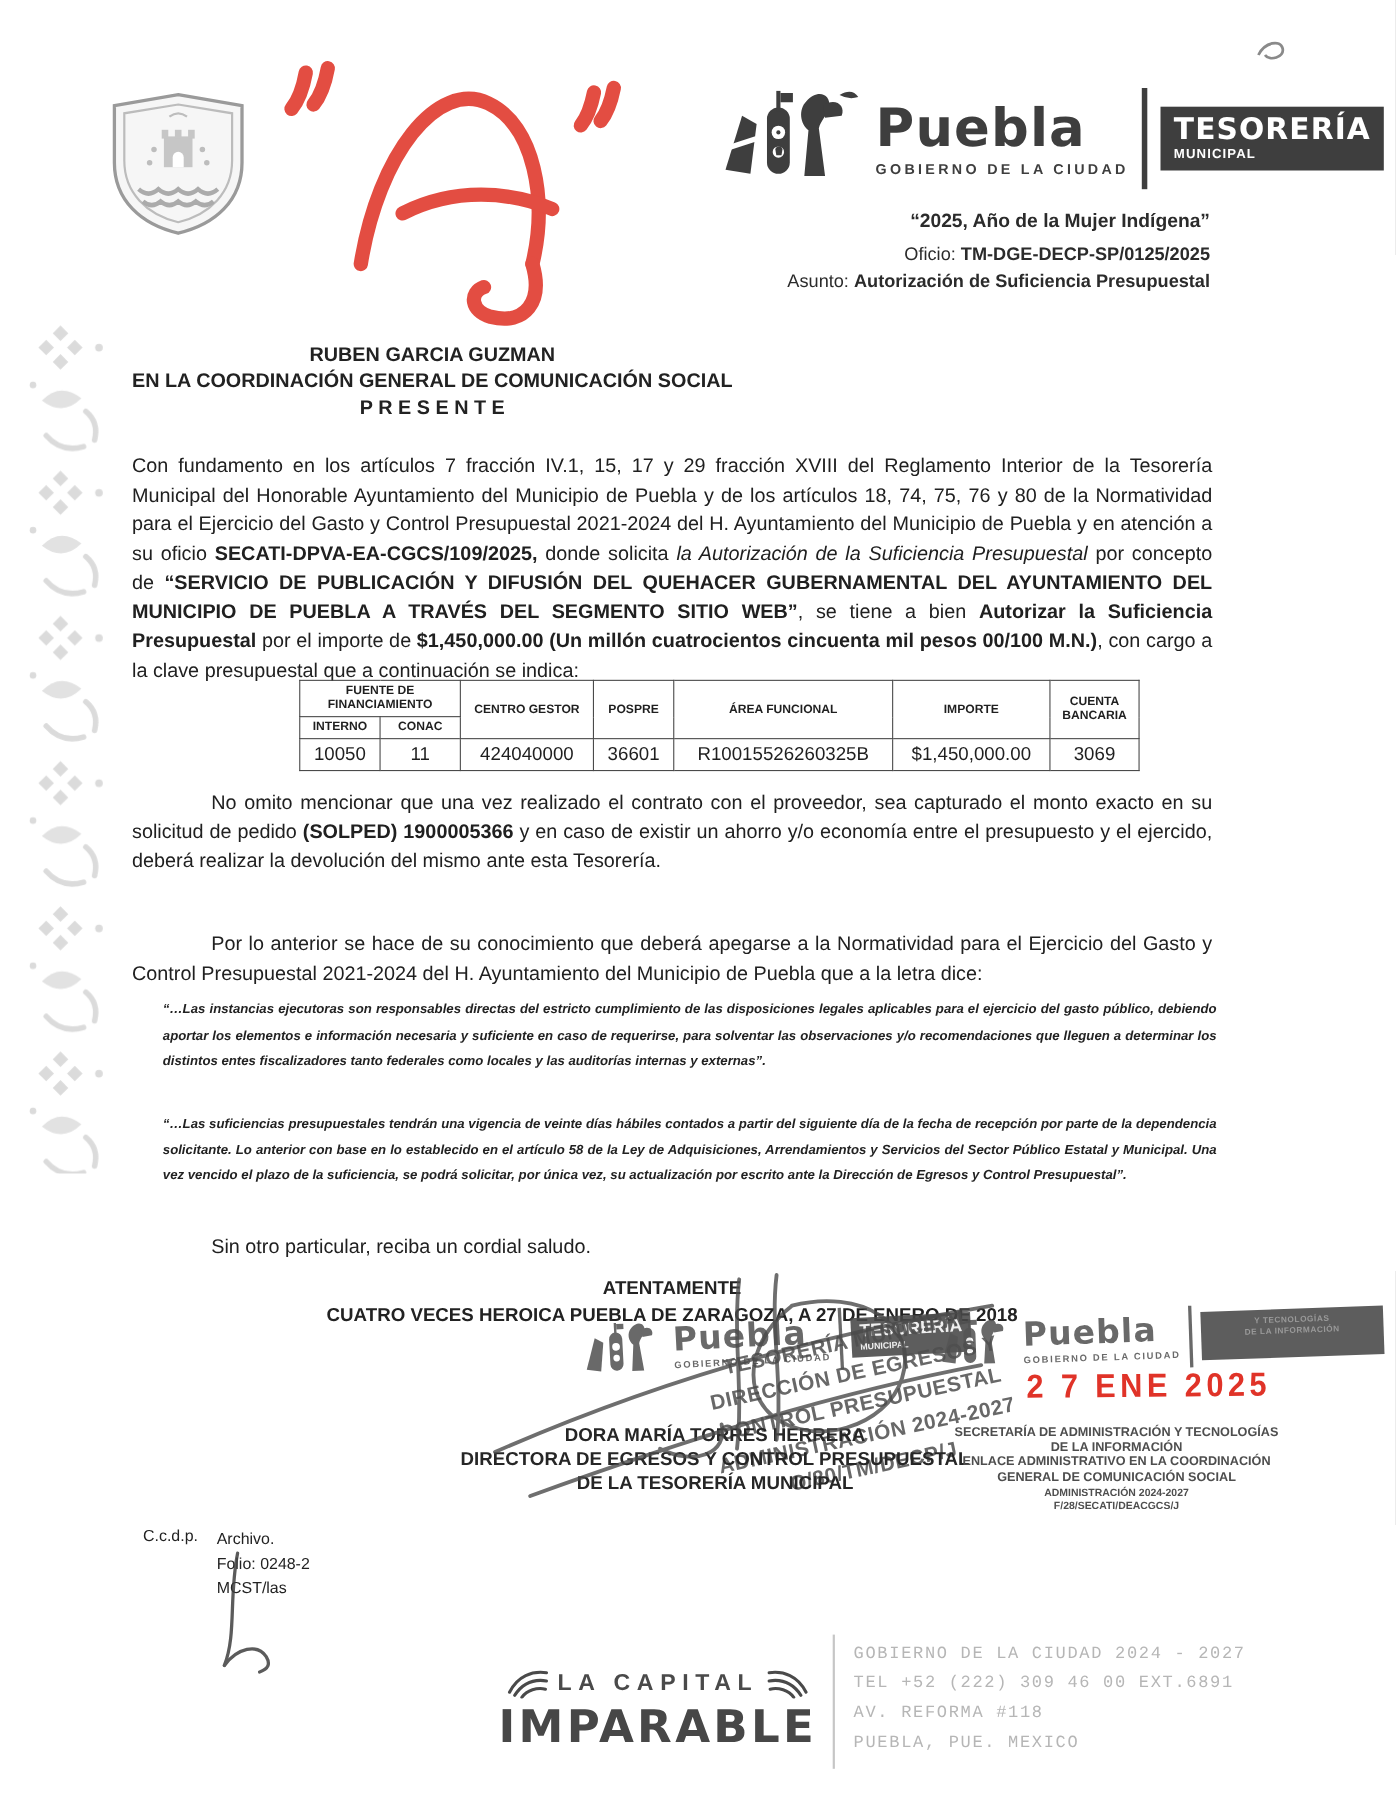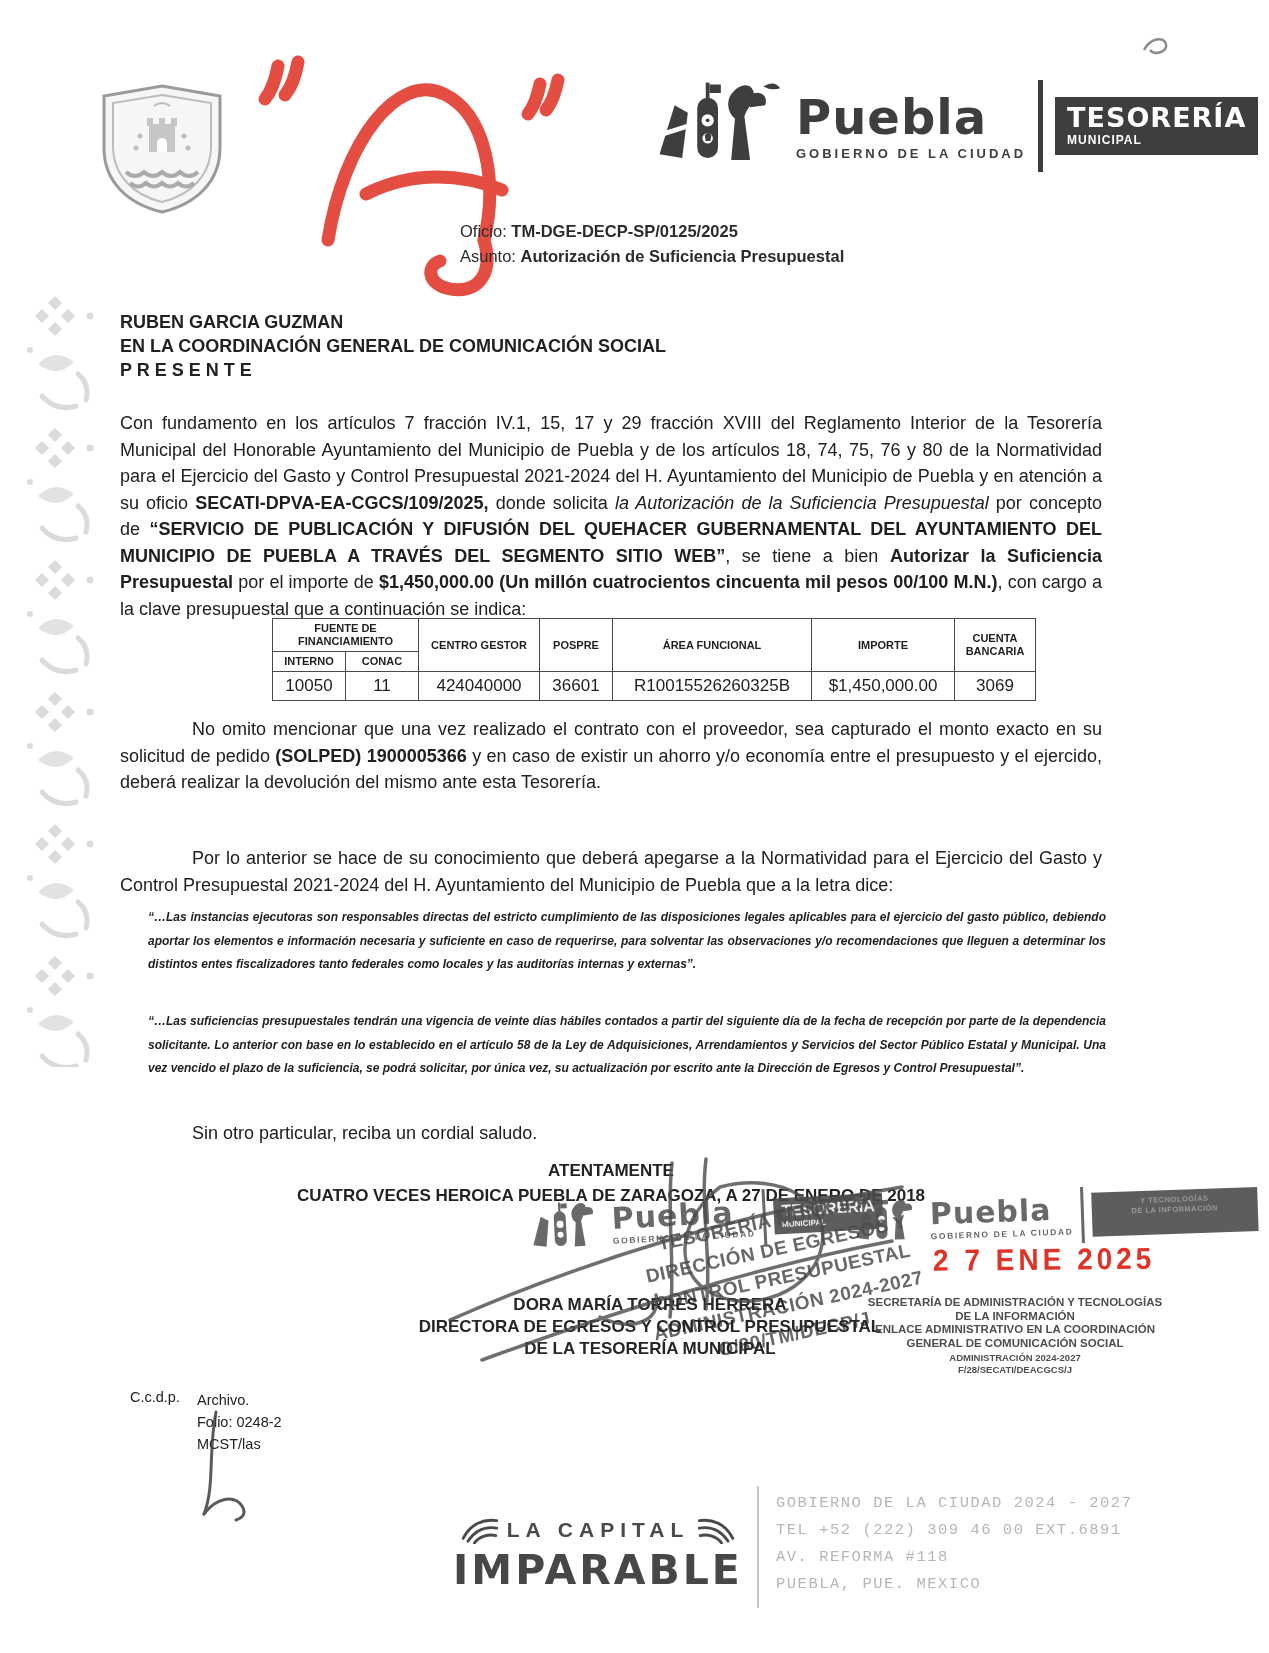--- a/index.html
+++ b/index.html
@@ -12,25 +12,25 @@
   .wordmark{display:flex;flex-direction:column;line-height:1;}
   .wordmark .pbl{font-size:48px;font-weight:bold;color:#3e3e3e;letter-spacing:1px;font-family:"DejaVu Sans",sans-serif;}
   .wordmark .tag{font-size:13px;font-weight:bold;color:#3e3e3e;letter-spacing:3px;margin-top:6px;}
   .logo-div{width:5px;height:92px;background:#3e3e3e;}
   .logo-box{background:#3e3e3e;color:#fff;padding:7px 12px 9px 12px;line-height:1;}
   .logo-box .t1{font-size:27px;font-weight:bold;letter-spacing:1px;font-family:"DejaVu Sans",sans-serif;}
   .logo-box .t2{font-size:12px;font-weight:bold;letter-spacing:1px;margin-top:3px;}
 
   .motto{position:absolute;left:560px;top:190px;width:540px;text-align:right;
          font-size:17.5px;font-weight:bold;color:#2b2b2b;}
-  .ref-line{position:absolute;left:460px;width:640px;text-align:left;font-size:16.5px;color:#2b2b2b;}
+  .ref-line{position:absolute;left:460px;width:640px;text-align:right;font-size:16.5px;color:#2b2b2b;}
   .b{font-weight:bold;}
   .seg-b{font-weight:bold;} .seg-i{font-style:italic;}
 
-  .recipient{position:absolute;left:120px;top:310px;font-size:18px;font-weight:bold;line-height:24px;color:#222;}
+  .recipient{position:absolute;left:120px;top:310px;font-size:18px;font-weight:bold;line-height:24px;color:#222;text-align:center;}
   .para{position:absolute;left:120px;width:982px;font-size:18px;line-height:26.5px;text-align:justify;color:#202020;}
   .para.indent{text-indent:72px;}
   .quote{position:absolute;left:148px;width:958px;font-size:12px;line-height:23.5px;
          font-weight:bold;font-style:italic;text-align:justify;color:#222;}
 
   
   .btable{position:absolute;left:272px;top:618px;border-collapse:collapse;}
   .btable th,.btable td{border:1.6px solid #4a4a4a;text-align:center;vertical-align:middle;}
   .btable th{font-size:11px;line-height:13px;font-weight:bold;padding:3px 4px;}
   .btable td{font-size:17px;padding:4px 4px;}
@@ -153,20 +153,21 @@
       <div class="pbl">Puebla</div>
       <div class="tag">GOBIERNO DE LA CIUDAD</div>
     </div>
     <div class="logo-div"></div>
     <div class="logo-box">
       <div class="t1">TESORERÍA</div>
       <div class="t2">MUNICIPAL</div>
     </div>
   </div>
 
+  <div class="motto">“2025, Año de la Mujer Indígena”</div>
 
   <div class="ref-line" style="top:222px;">
     <span>Oficio: </span><span class="b">TM-DGE-DECP-SP/0125/2025</span>
   </div>
   <div class="ref-line" style="top:247px;">
     <span>Asunto: </span><span class="b">Autorización de Suficiencia Presupuestal</span>
   </div>
 
   <div class="recipient">
     <div>RUBEN GARCIA GUZMAN</div>

